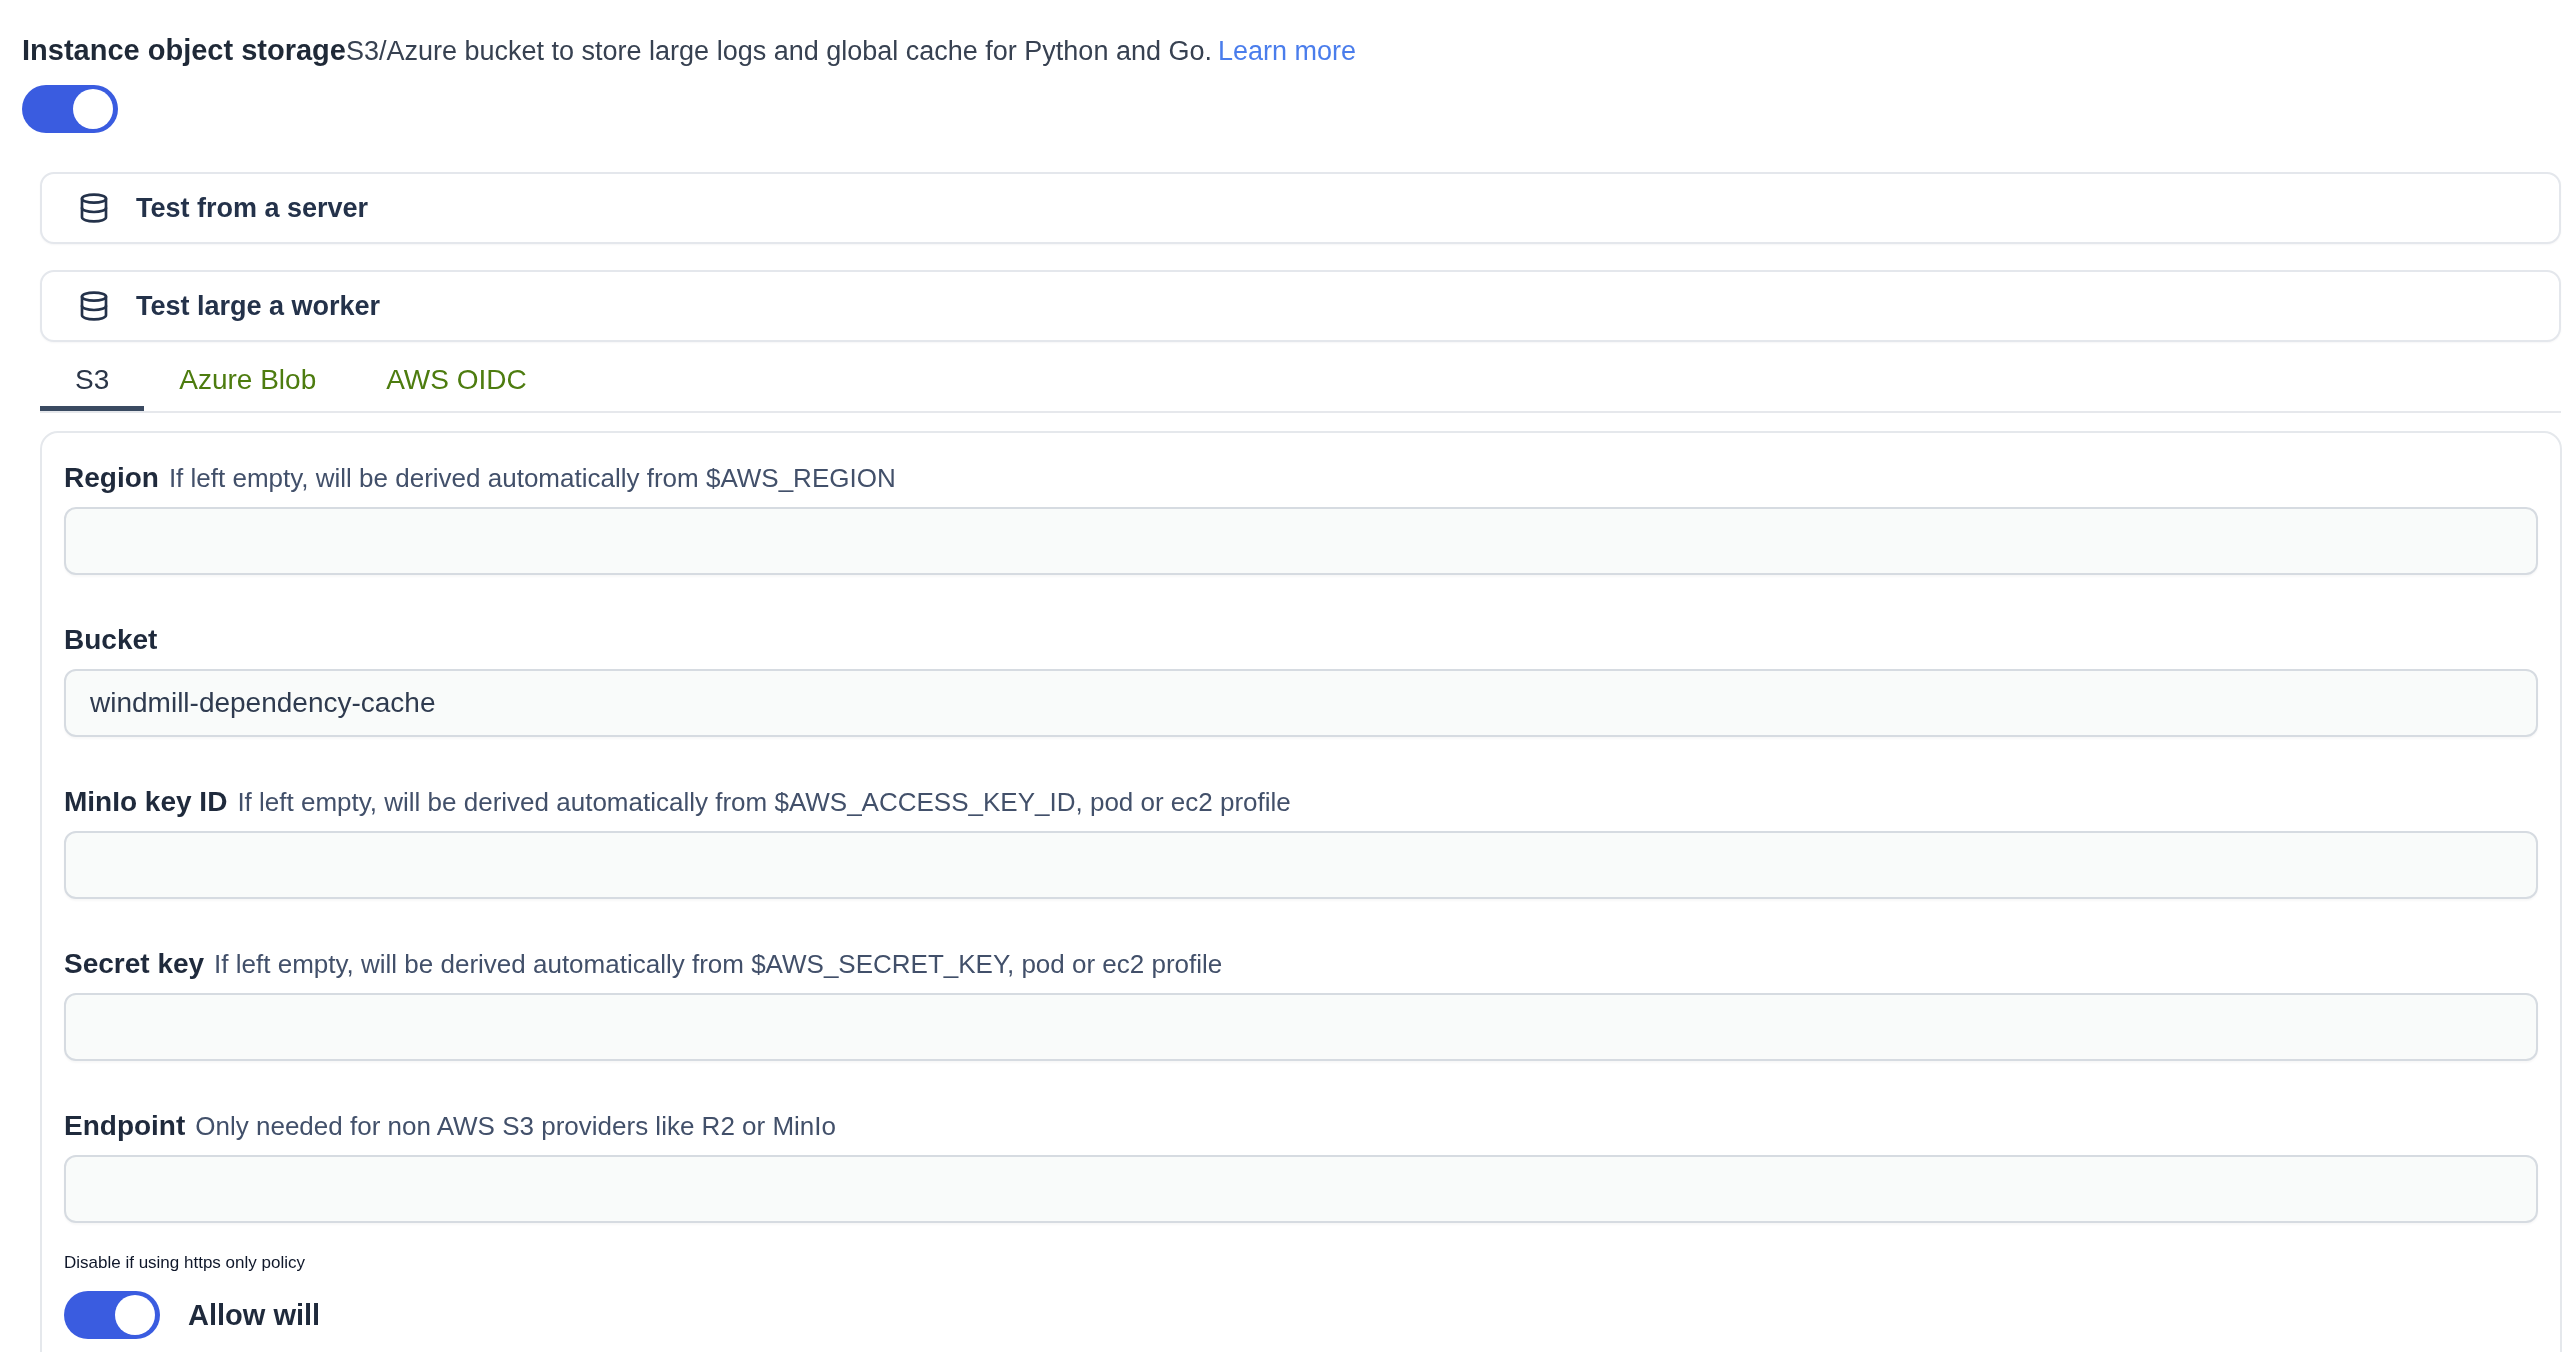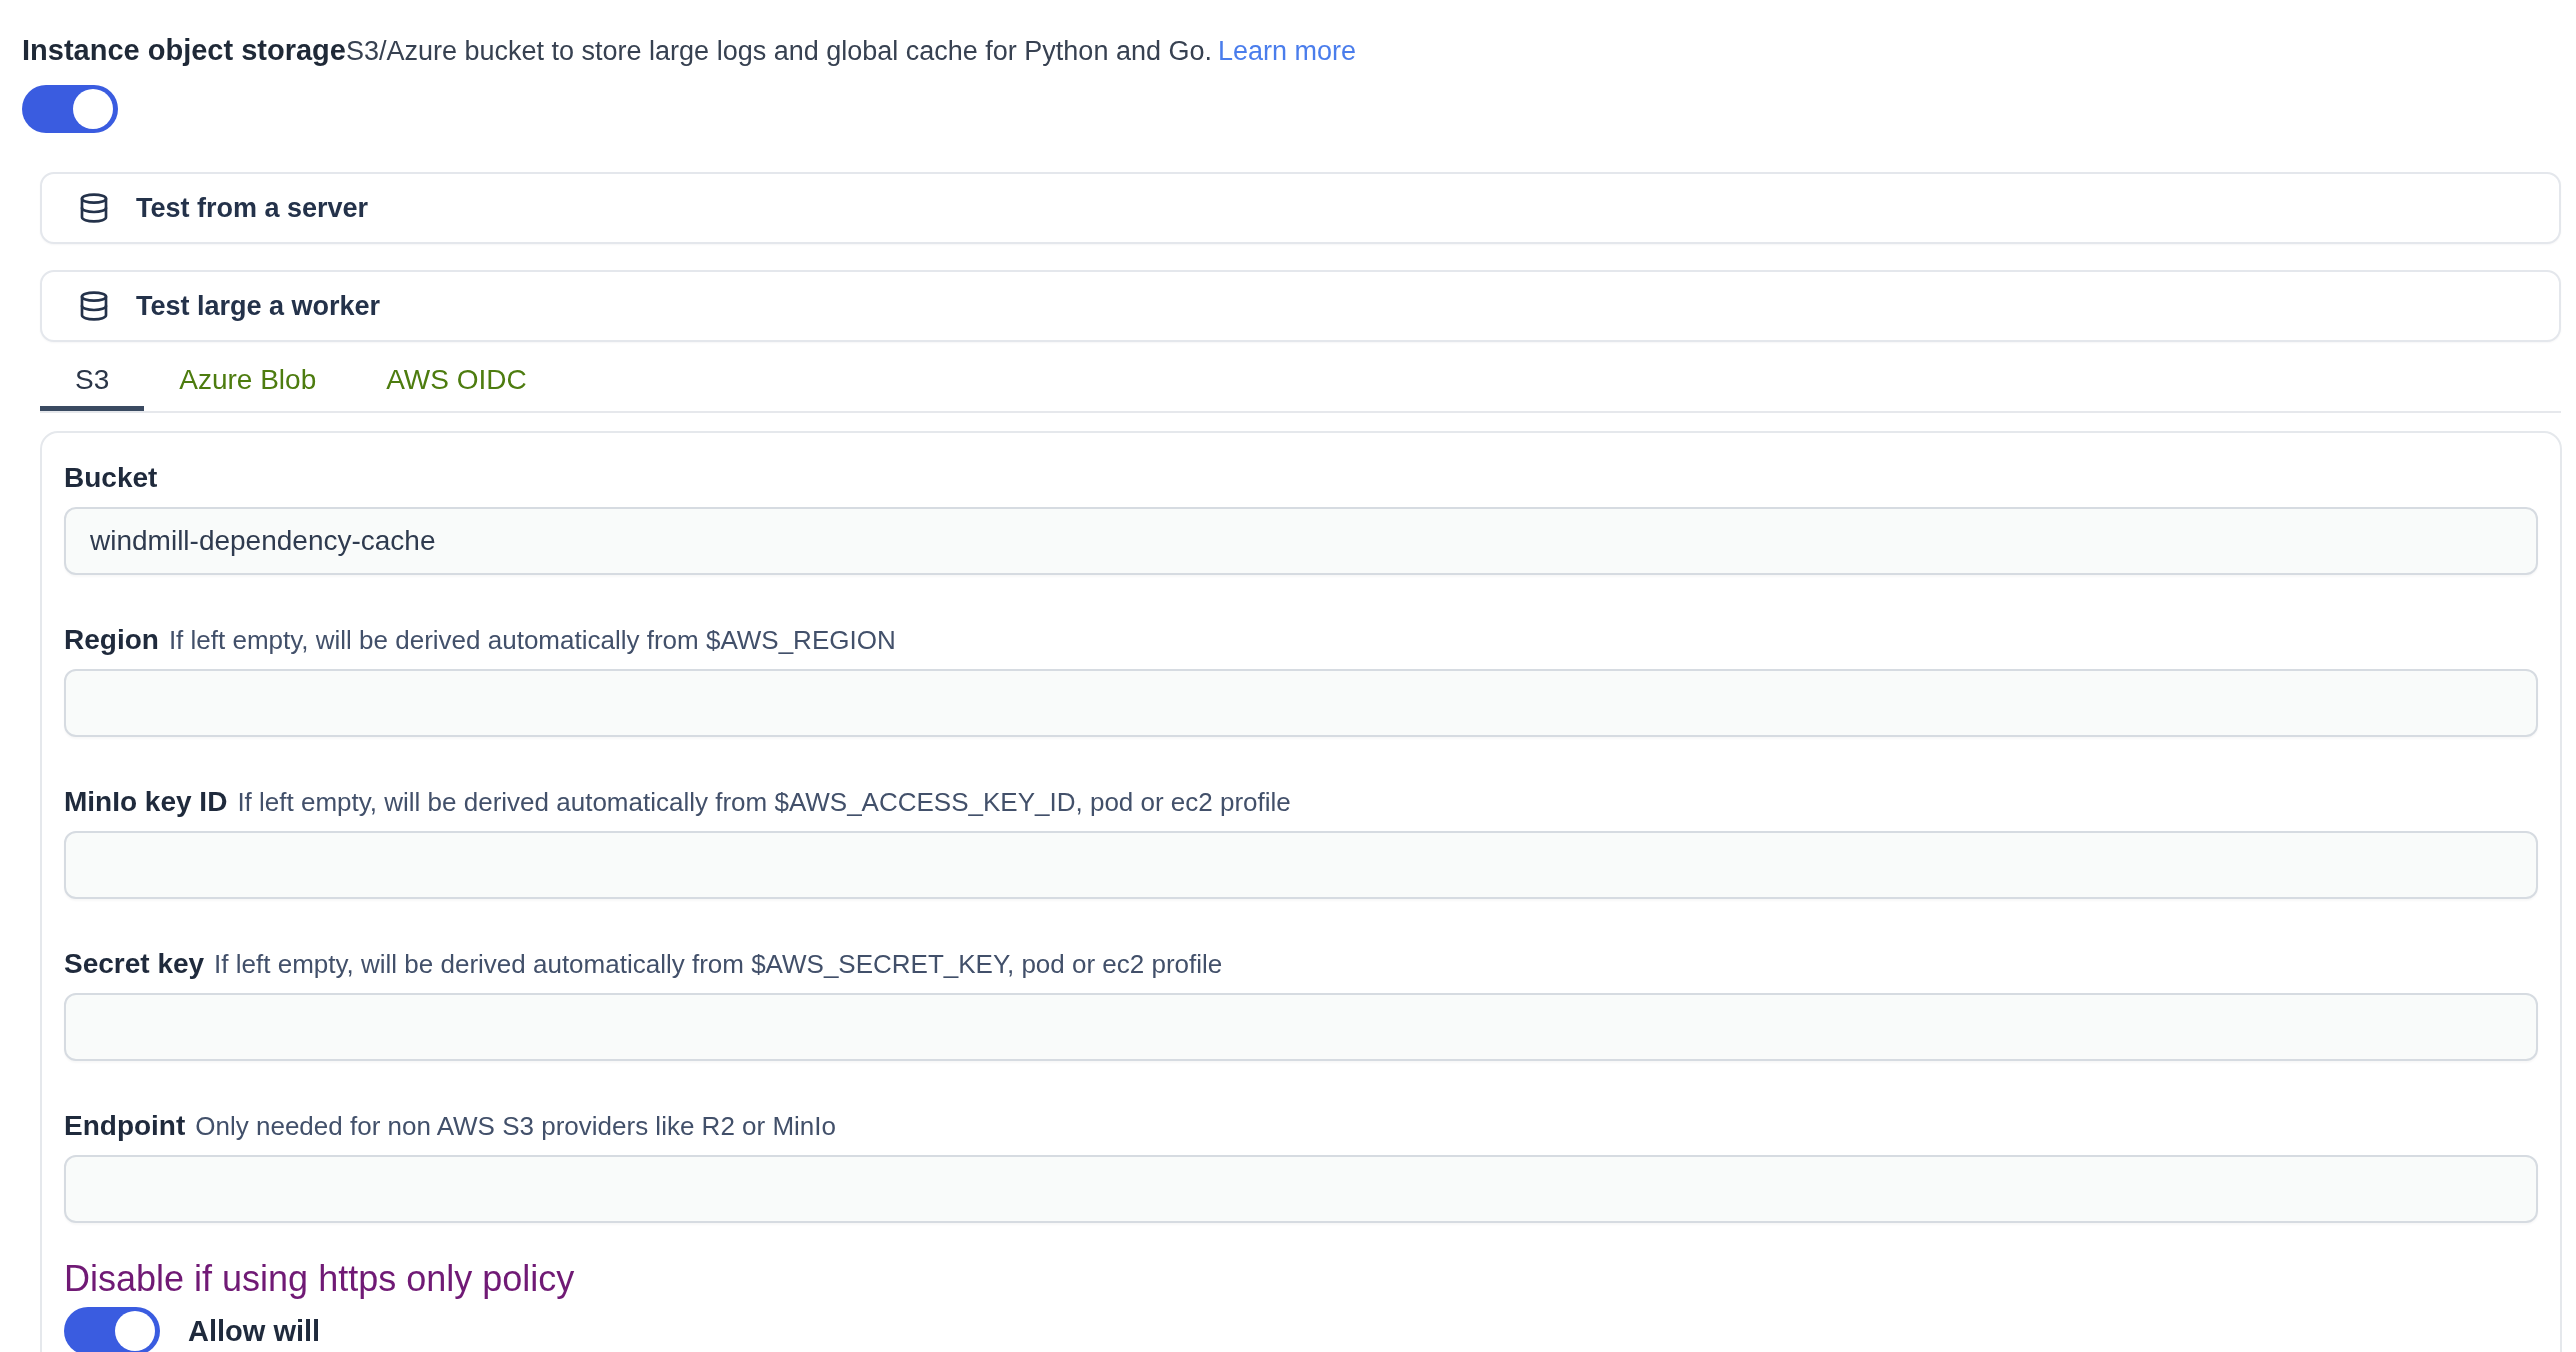--- a/index.html
+++ b/index.html
@@ -77,21 +77,21 @@
     display: block; width: 100%; height: 68px;
     background: #f9fbfa;
     border: 2px solid #d6dbe1; border-radius: 12px;
     padding: 0 24px;
     font-family: "Liberation Sans", sans-serif;
     font-size: 28px; color: #2f3b4f;
     box-shadow: 0 2px 2px rgba(16,24,40,0.03);
     outline: none;
   }
 
-  .http-note { margin-top: 40px; font-size: 36px; font-weight: 400; color: #701a75; line-height: 32px; }
+  .http-note { margin-top: 24px; font-size: 17px; font-weight: 400; color: #0f172a; line-height: 32px; }
   .http-row { margin-top: 12px; display: flex; align-items: center; gap: 28px; }
   .http-label { font-size: 29px; font-weight: 700; color: #1f2a3c; }
 </style>
 </head>
 <body>
 
 <div class="page">
 
   
   <div class="title-line">
@@ -128,30 +128,30 @@
     <div class="tab active">S3</div>
     <div class="tab">Azure Blob</div>
     <div class="tab">AWS OIDC</div>
   </div>
 
   
   <div class="panel">
 
     <div class="field">
       <div class="field-label-line">
-        <span class="field-label">Bucket</span><span class="field-hint"></span>
+        <span class="field-label">Region</span><span class="field-hint">If left empty, will be derived automatically from $AWS_REGION</span>
       </div>
-      <input class="text-input" type="text" value="windmill-dependency-cache" style="">
+      <input class="text-input" type="text" value="" style="">
     </div>
 
     <div class="field">
       <div class="field-label-line">
-        <span class="field-label">Region</span><span class="field-hint">If left empty, will be derived automatically from $AWS_REGION</span>
+        <span class="field-label">Bucket</span><span class="field-hint"></span>
       </div>
-      <input class="text-input" type="text" value="" style="">
+      <input class="text-input" type="text" value="windmill-dependency-cache" style="">
     </div>
 
     <div class="field">
       <div class="field-label-line">
         <span class="field-label">MinIo key ID</span><span class="field-hint">If left empty, will be derived automatically from $AWS_ACCESS_KEY_ID, pod or ec2 profile</span>
       </div>
       <input class="text-input" type="text" value="" style="">
     </div>
 
     <div class="field">

